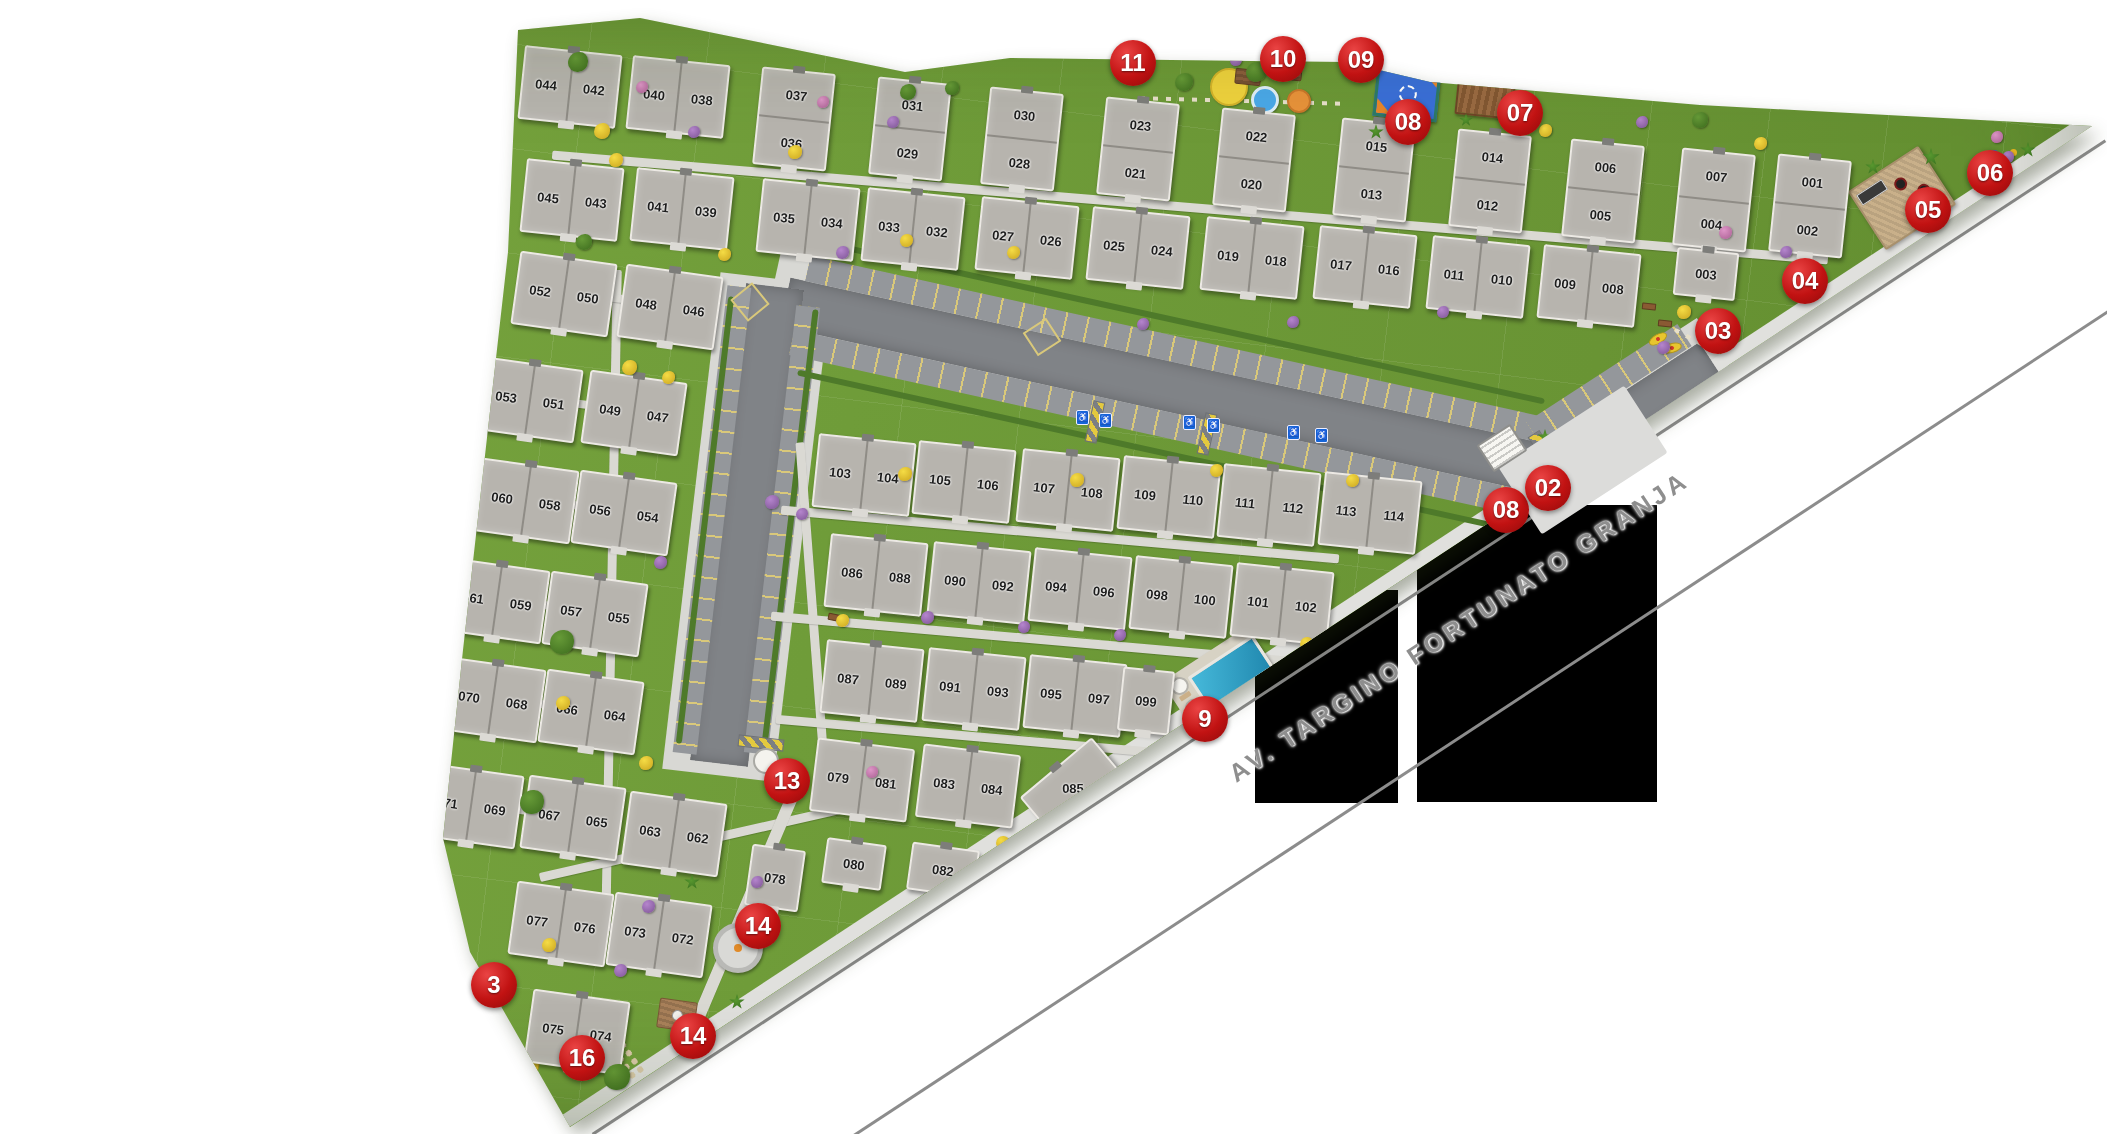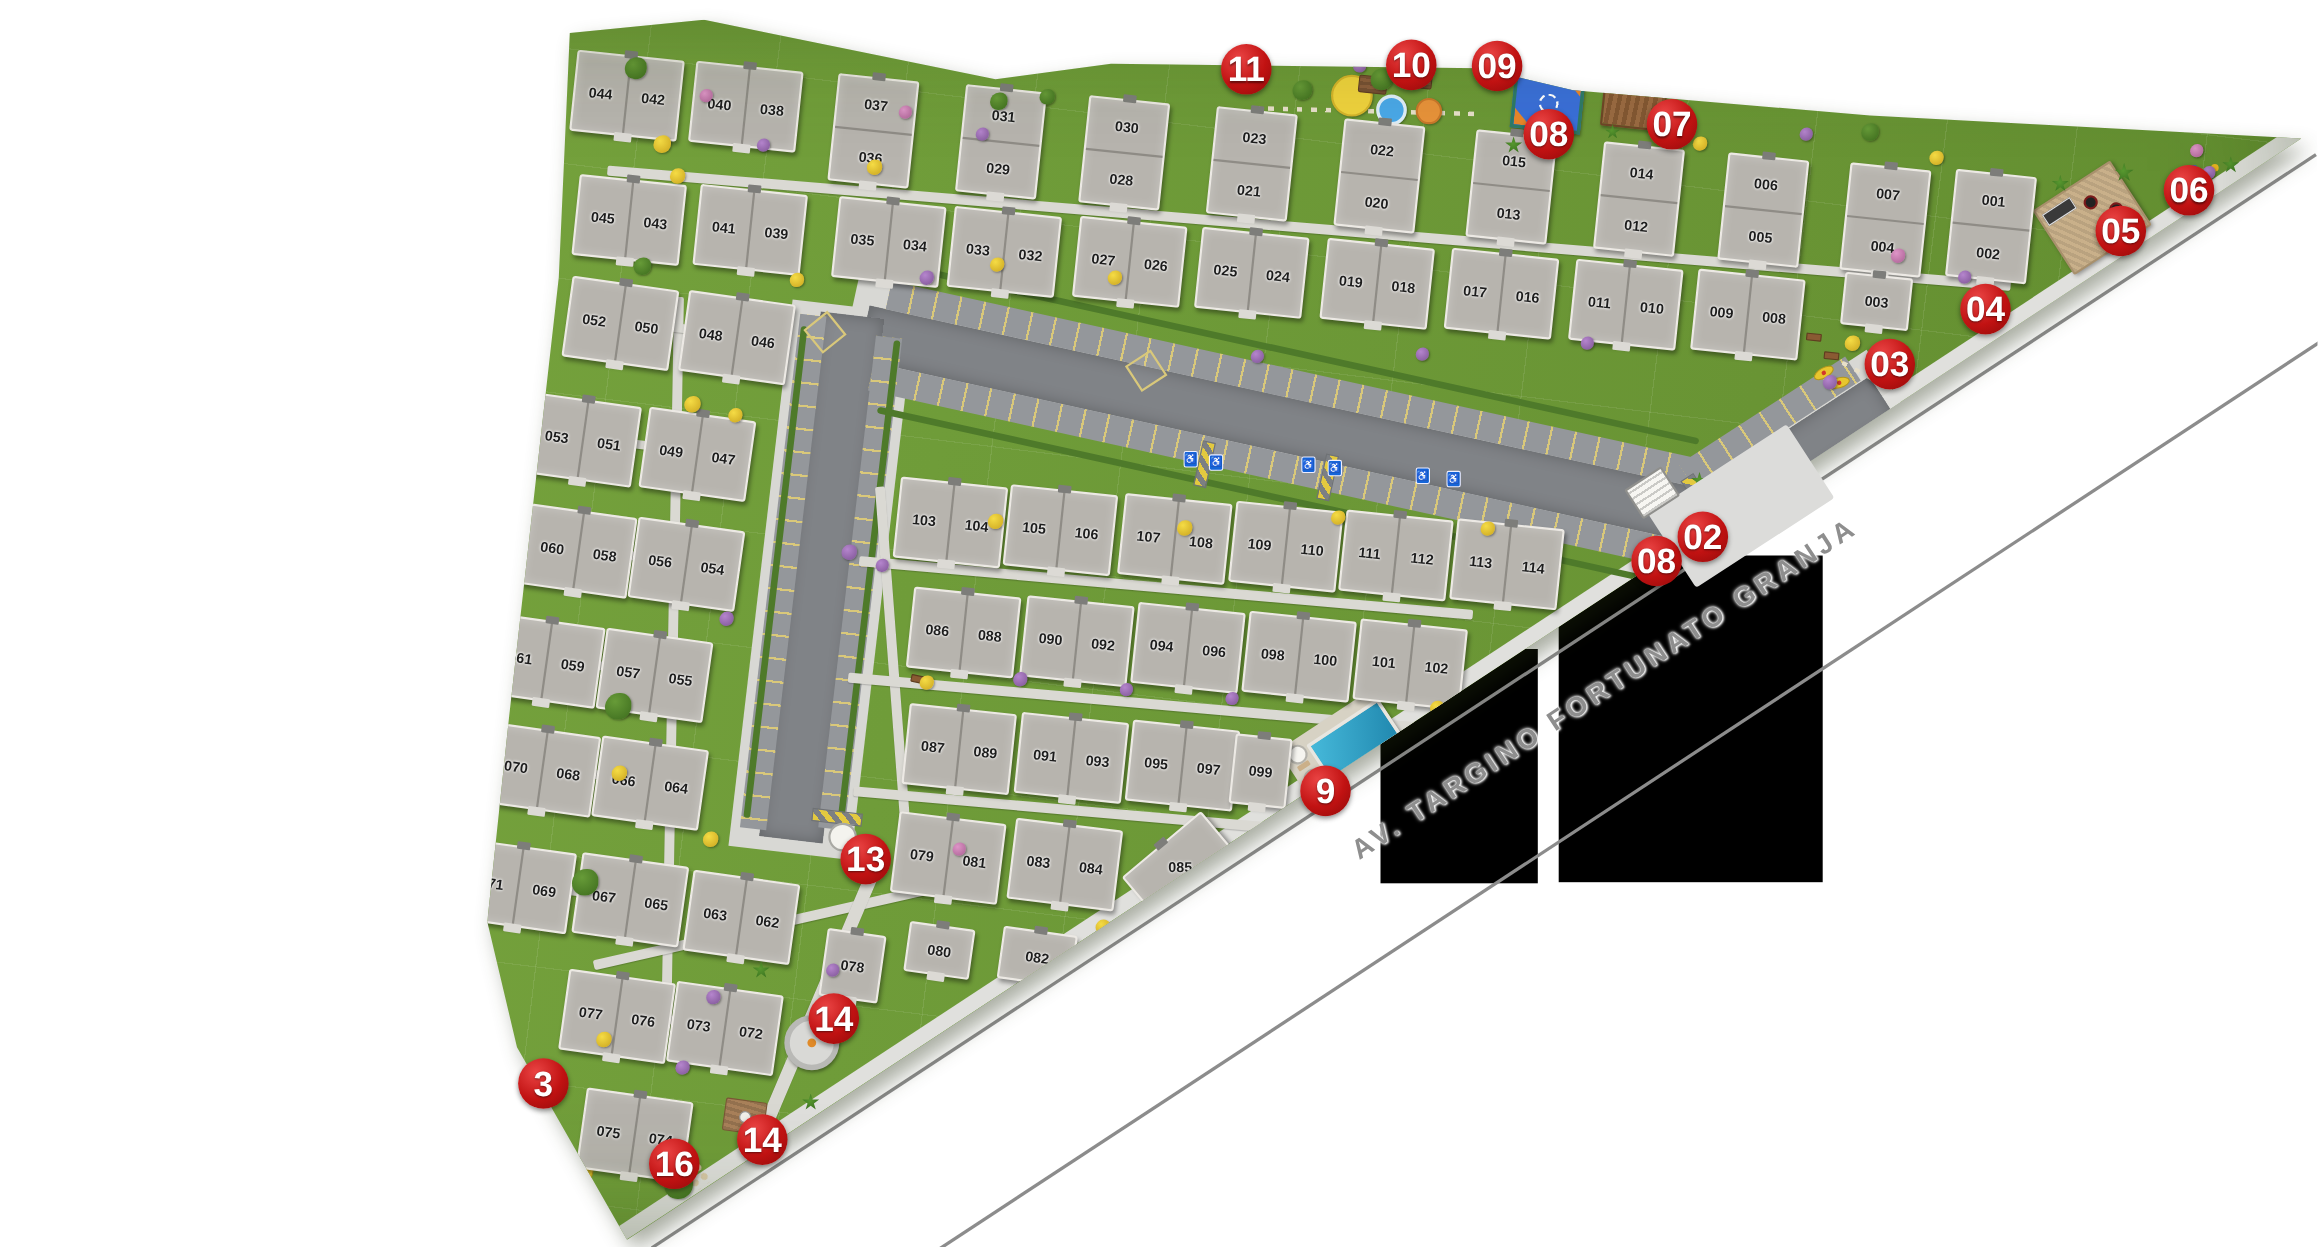--- a/index.html
+++ b/index.html
@@ -91,21 +91,21 @@
 
   
   .apron{position:absolute;background:#dcdcda;border-radius:3px;}
   .guardhouse{position:absolute;background:#f7f6f2;border:2px solid #8f8f8c;border-radius:2px;
     background-image:repeating-linear-gradient(0deg,rgba(0,0,0,.18) 0 2px,transparent 2px 6px);}
 
   
   .marker{position:absolute;width:46px;height:46px;margin:-23px 0 0 -23px;border-radius:50%;
     background:radial-gradient(circle at 35% 28%,#ea4444,#c11212 55%,#8f0a0a);
     box-shadow:0 2px 5px rgba(0,0,0,.45);display:flex;align-items:center;justify-content:center;
-    color:#fff;font-size:32px;font-weight:bold;text-shadow:0 1px 2px rgba(0,0,0,.5);cursor:pointer;}
+    color:#fff;font-size:24px;font-weight:bold;text-shadow:0 1px 2px rgba(0,0,0,.5);cursor:pointer;}
 </style>
 </head>
 <body>
 
 <div class="stage">
 
   <div class="blackbox" style="left:1255px;top:590px;width:143px;height:213px;"></div>
   <div class="blackbox" style="left:1417px;top:505px;width:240px;height:297px;"></div>
 
   <div class="avline" style="left:444px;top:636px;width:1810px;"></div>
@@ -541,16 +541,16 @@
       <div class="marker" style="left: 1990px; top: 173px;">06</div>
       <div class="marker" style="left: 1520px; top: 113px;">07</div>
       <div class="marker" style="left: 1408px; top: 122px;">08</div>
       <div class="marker" style="left: 1361px; top: 60px;">09</div>
       <div class="marker" style="left: 1283px; top: 59px;">10</div>
       <div class="marker" style="left: 1133px; top: 63px;">11</div>
       <div class="marker" style="left: 1205px; top: 719px;">9</div>
       <div class="marker" style="left: 787px; top: 781px;">13</div>
       <div class="marker" style="left: 758px; top: 926px;">14</div>
       <div class="marker" style="left: 693px; top: 1036px;">14</div>
-      <div class="marker" style="left: 613px; top: 1058px;">16</div>
+      <div class="marker" style="left: 582px; top: 1058px;">16</div>
       <div class="marker" style="left: 494px; top: 985px;">3</div>
     </div>
 </div>
 
 </body></html>

